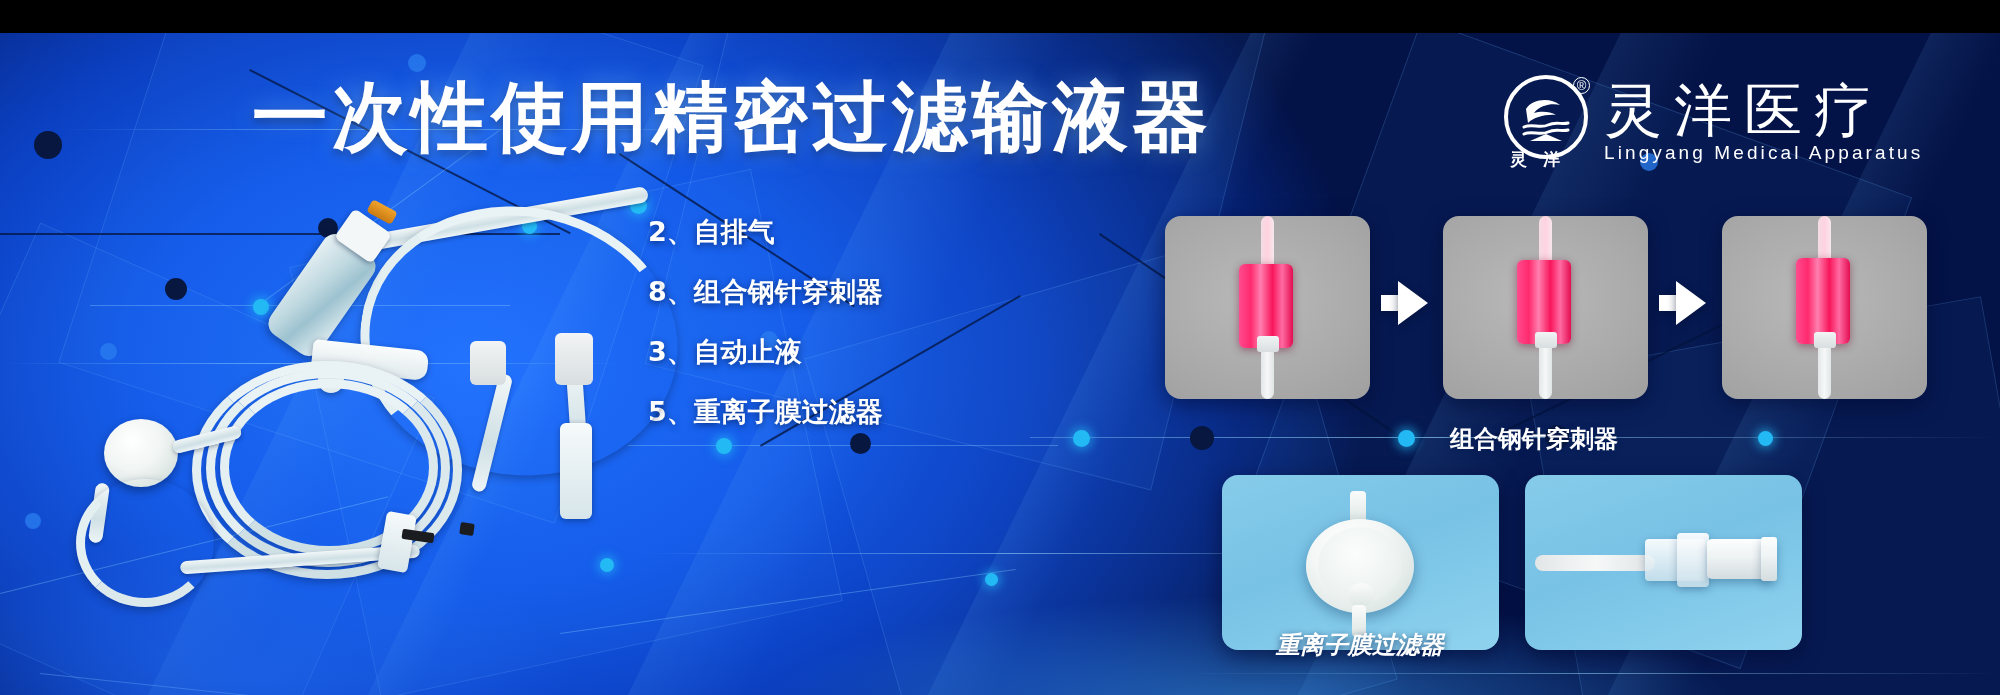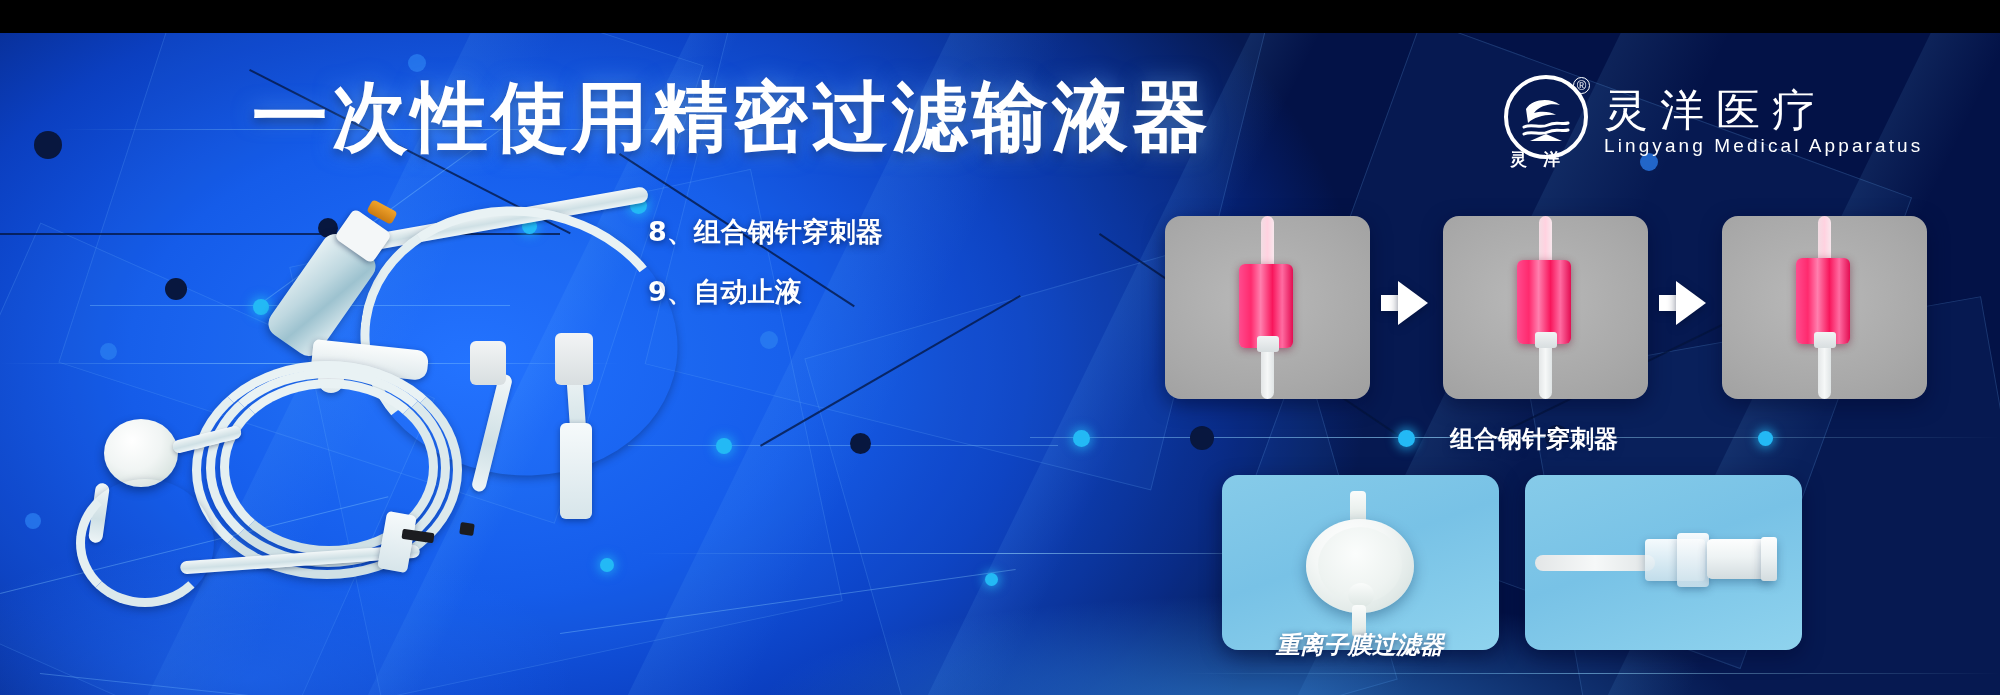--- a/index.html
+++ b/index.html
@@ -79,21 +79,21 @@
     width:15px;height:15px;border:1.4px solid #fff;border-radius:50%;
     display:flex;align-items:center;justify-content:center;line-height:1;
   }
   .logo-mark-sub{
     position:absolute;left:0;bottom:-4px;width:86px;text-align:center;
     color:#fff;font-size:17px;letter-spacing:16px;font-weight:bold;
     font-family:"DejaVu Sans","Liberation Sans",sans-serif;
   }
   .logo-text{display:flex;flex-direction:column;gap:2px;}
   .logo-cn{
-    color:#fff;font-size:44px;font-weight:300;letter-spacing:12px;line-height:1.05;
+    color:#fff;font-size:58px;font-weight:300;letter-spacing:12px;line-height:1.05;
     font-family:"DejaVu Sans","Liberation Sans",sans-serif;
   }
   .logo-en{
     color:#fff;font-size:19px;letter-spacing:3.1px;line-height:1;
     font-family:"Liberation Sans",sans-serif;
   }
 
   
   .features{
     position:absolute;left:648px;top:168px;
@@ -309,22 +309,24 @@
       <div class="logo-reg">®</div>
       <div class="logo-mark-sub">灵洋</div>
     </div>
     <div class="logo-text">
       <div class="logo-cn">灵洋医疗</div>
       <div class="logo-en">Lingyang Medical Apparatus</div>
     </div>
   </div>
 
   <div class="features">
+    <div class="feature">2、自排气</div>
     <div class="feature">8、组合钢针穿刺器</div>
-    <div class="feature">9、自动止液</div>
+    <div class="feature">3、自动止液</div>
+    <div class="feature">5、重离子膜过滤器</div>
   </div>
 
   <div class="product">
 
     <div class="tube tube-body" style="left:330px;top:28px;width:290px;height:16px;transform:rotate(-10deg);border-radius:999px;"></div>
     <div class="coil" style="left:330px;top:24px;width:300px;height:250px;border-color:#e9f2f4 transparent transparent #e4eff1;transform:rotate(8deg);"></div>
 
     <div class="drip" style="left:262px;top:52px;width:60px;height:120px;transform:rotate(35deg);"></div>
     <div class="spike-cap" style="left:310px;top:35px;width:46px;height:36px;transform:rotate(35deg);"></div>
     <div class="cap-amber" style="left:338px;top:22px;width:28px;height:14px;transform:rotate(28deg);"></div>

